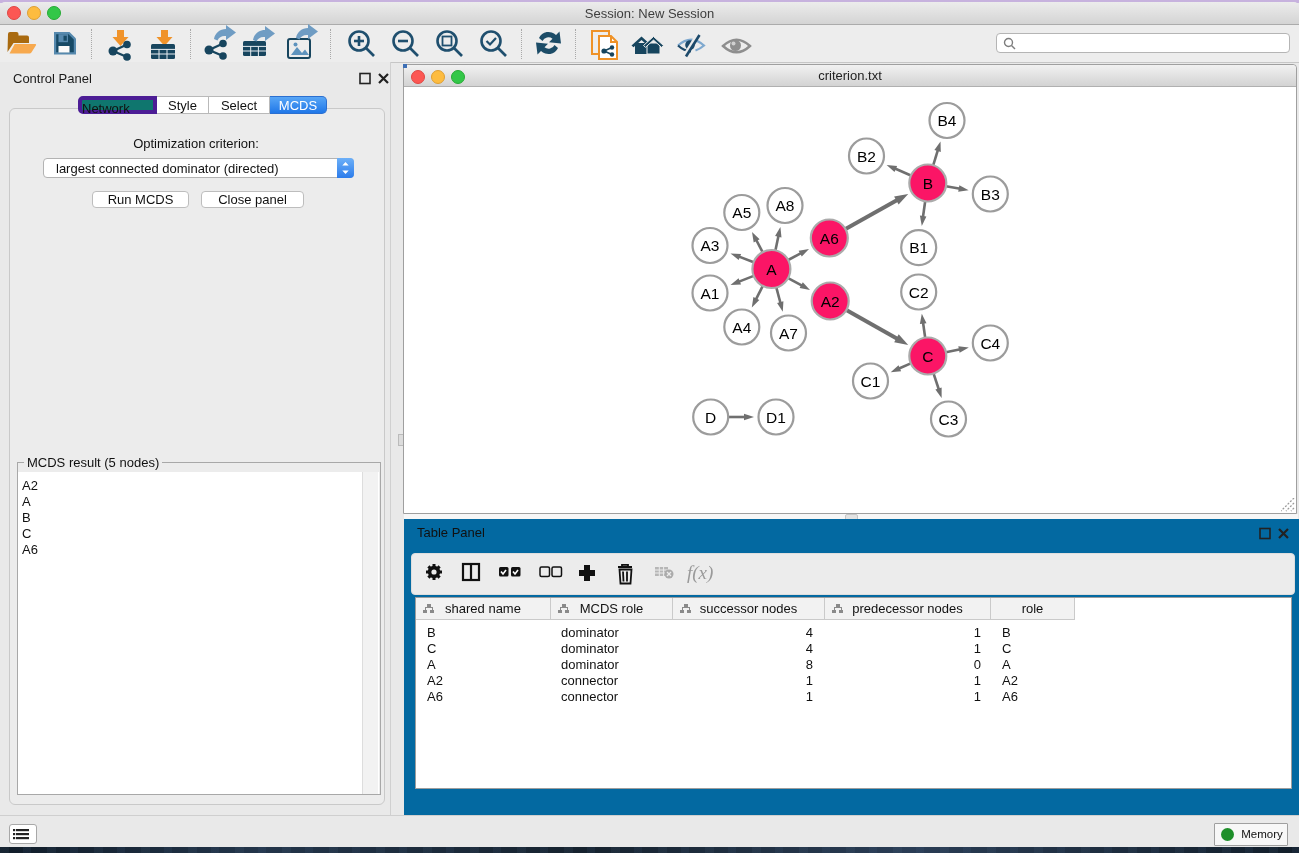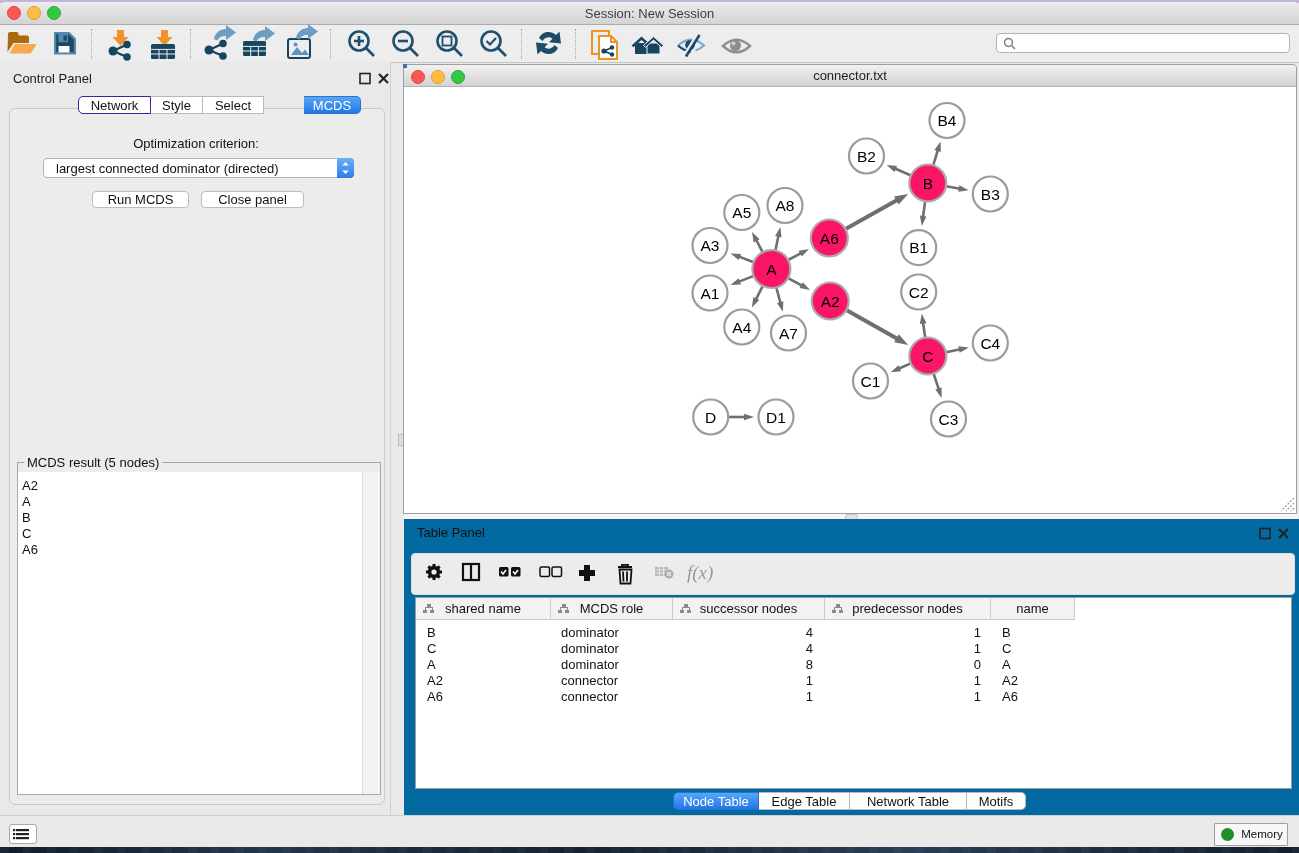--- a/index.html
+++ b/index.html
@@ -183,24 +183,24 @@
   <div class="abs" style="left:13px;top:9px;color:#1a1a1a;">Control Panel</div>
 
   <svg class="abs" width="30" height="14" style="left:359px;top:10px;">
       <rect x="1" y="1.5" width="10" height="10" fill="none" stroke="#222" stroke-width="1.6"></rect>
       <path d="M20 2 l9 9 M29 2 l-9 9" stroke="#222" stroke-width="2.2"></path>
     </svg>
 
   <div class="abs" style="left:9px;top:46px;width:374px;height:695px;background:#ececec;border:1px solid #c9c9c9;border-radius:6px;"></div>
 
   <div class="abs" style="left:78px;top:34px;height:18px;display:flex;font-size:13px;">
-    <div style="width:71px;background:#ffffff;border:1px solid #4c1d95;border-radius:5px 0 0 5px;text-align:center;line-height:18px;">Network</div>
+    <div style="width:71px;background:#0f766e;border:4px solid #4c1d95;border-radius:5px 0 0 5px;line-height:18px;">Network</div>
     <div style="width:51px;background:#fff;border:1px solid #b9b9b9;border-left:none;text-align:center;line-height:18px;">Style</div>
     <div style="width:60px;background:#fff;border:1px solid #b9b9b9;border-left:none;text-align:center;line-height:18px;">Select</div>
-    <div style="width:56px;background:linear-gradient(#58a6f6,#2077e8);border:1px solid #2b6fd0;border-left:none;border-radius:0 5px 5px 0;text-align:center;line-height:18px;color:#fff;margin-left:40px;">MCDS</div>
+    <div style="width:56px;background:linear-gradient(#58a6f6,#2077e8);border:1px solid #2b6fd0;border-left:none;border-radius:0 5px 5px 0;text-align:center;line-height:18px;color:#fff;">MCDS</div>
   </div>
 
   <div class="abs" style="left:0;top:74px;width:392px;text-align:center;">Optimization criterion:</div>
 
   <div class="abs" style="left:43px;top:96px;width:311px;height:20px;background:#fff;border:1px solid #b3b3b3;border-radius:4px;box-sizing:border-box;">
     <div style="padding:2px 0 0 12px;">largest connected dominator (directed)</div>
     <div class="abs" style="right:-1px;top:-1px;width:17px;height:20px;background:linear-gradient(#6db0f8,#2c7ceb);border-radius:0 4px 4px 0;">
       <svg width="17" height="20">
           <path d="M8.5 4 l3.2 3.6 h-6.4 z M8.5 16 l3.2 -3.6 h-6.4 z" fill="#fff"></path>
         </svg>
@@ -218,21 +218,21 @@
   </div>
 </div>
 
 <div class="abs" style="left:398px;top:434px;width:6px;height:10px;background:#dcdcdc;border:1px solid #bbb;"></div>
 
 <div class="abs" style="left:403px;top:64px;width:894px;height:450px;background:#fff;border:1px solid #9f9f9f;border-radius:4px 4px 0 0;box-sizing:border-box;">
   <div style="height:21px;background:linear-gradient(#f1f1f1,#d3d3d3);border-bottom:1px solid #b0b0b0;border-radius:4px 4px 0 0;position:relative;">
     <div class="tl" style="left:7px;top:4.5px;background:#fc5753;border:1px solid #df4744;"></div>
     <div class="tl" style="left:27px;top:4.5px;background:#fdbc40;border:1px solid #de9f34;"></div>
     <div class="tl" style="left:47px;top:4.5px;background:#33c748;border:1px solid #27aa35;"></div>
-    <div class="abs" style="left:0;width:100%;top:3px;text-align:center;color:#222;">connector.txt</div>
+    <div class="abs" style="left:0;width:100%;top:3px;text-align:center;color:#222;">criterion.txt</div>
   </div>
   <svg class="abs" width="14" height="14" style="right:1px;bottom:1px;">
       <g stroke="#9a9a9a" stroke-width="1.3" stroke-dasharray="2 1.5">
         <line x1="13" y1="0" x2="0" y2="13"></line>
         <line x1="13" y1="5" x2="5" y2="13"></line>
         <line x1="13" y1="10" x2="10" y2="13"></line>
       </g>
     </svg>
   <div class="abs" style="left:-1px;top:-1px;width:4px;height:4px;background:#3d6fb5;"></div>
 </div>
@@ -380,38 +380,32 @@
     <text x="281" y="26" font-family="Liberation Serif, serif" font-style="italic" font-size="19" fill="#9a9a9a">f(x)</text>
   </svg>
 
   <div class="abs" style="left:11px;top:78px;width:875px;height:190px;background:#fff;border:1px solid #9d9d9d;">
 
     <div class="abs" style="left:0;top:0;height:22px;display:flex;">
       <div class="th" style="width:135px;">shared name</div>
       <div class="th" style="width:122px;">MCDS role</div>
       <div class="th" style="width:152px;">successor nodes</div>
       <div class="th" style="width:166px;">predecessor nodes</div>
-      <div class="th thn" style="width:84px;">name</div>
+      <div class="th thn" style="width:84px;">role</div>
     </div>
 
     <div class="abs" style="left:0;top:27px;width:873px;">
       <div class="tr"><span class="c0">B</span><span class="c1">dominator</span><span class="c2">4</span><span class="c3">1</span><span class="c4">B</span></div>
       <div class="tr"><span class="c0">C</span><span class="c1">dominator</span><span class="c2">4</span><span class="c3">1</span><span class="c4">C</span></div>
       <div class="tr"><span class="c0">A</span><span class="c1">dominator</span><span class="c2">8</span><span class="c3">0</span><span class="c4">A</span></div>
       <div class="tr"><span class="c0">A2</span><span class="c1">connector</span><span class="c2">1</span><span class="c3">1</span><span class="c4">A2</span></div>
       <div class="tr"><span class="c0">A6</span><span class="c1">connector</span><span class="c2">1</span><span class="c3">1</span><span class="c4">A6</span></div>
     </div>
   </div>
 
-  <div class="abs" style="left:269px;top:273px;height:18px;display:flex;">
-    <div style="width:84px;background:linear-gradient(#58a6f6,#2077e8);border:1px solid #2b6fd0;border-radius:5px 0 0 5px;text-align:center;line-height:18px;color:#fff;">Node Table</div>
-    <div style="width:90px;background:#fff;border:1px solid #b9b9b9;border-left:none;text-align:center;line-height:18px;">Edge Table</div>
-    <div style="width:116px;background:#fff;border:1px solid #b9b9b9;border-left:none;text-align:center;line-height:18px;">Network Table</div>
-    <div style="width:58px;background:#fff;border:1px solid #b9b9b9;border-left:none;border-radius:0 5px 5px 0;text-align:center;line-height:18px;">Motifs</div>
-  </div>
 </div>
 
 <div class="abs" style="left:0;top:815px;width:1299px;height:32px;background:#e9e9e9;border-top:1px solid #cfcfcf;">
   <div class="abs" style="left:9px;top:8px;width:28px;height:20px;background:#fff;border:1px solid #a8a8a8;border-radius:3px;box-sizing:border-box;">
     <svg width="26" height="18">
         <g fill="#222">
           <rect x="6" y="4" width="13" height="2.2"></rect>
           <rect x="6" y="8" width="13" height="2.2"></rect>
           <rect x="6" y="12" width="13" height="2.2"></rect>
           <rect x="3" y="4" width="2.2" height="2.2"></rect>

